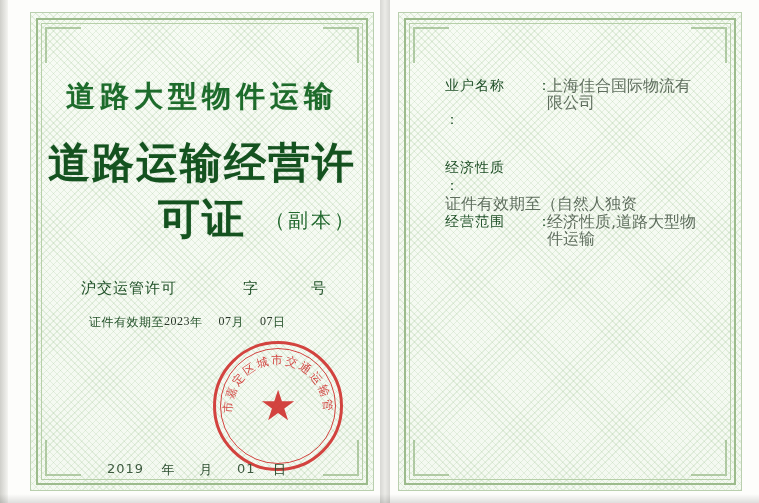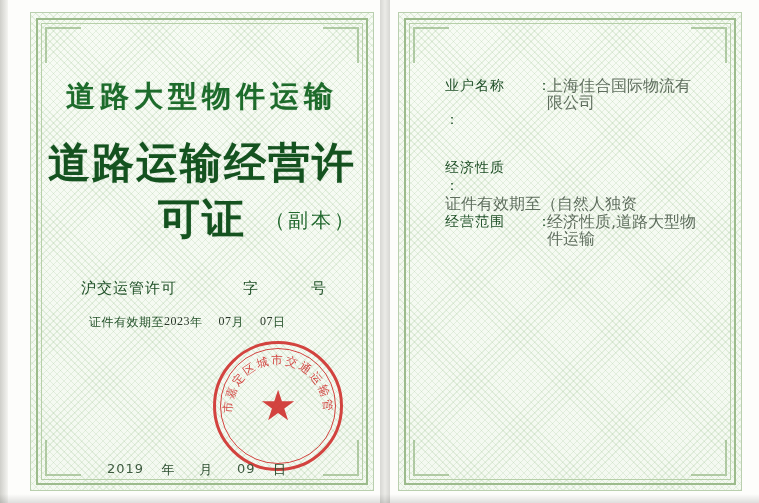--- a/index.html
+++ b/index.html
@@ -363,21 +363,21 @@
           </div>
         </div>
 
         <div class="issue-date">
           <span class="ghost">2019</span>
           <span class="sp-s"></span>
           <span>年</span>
           <span class="sp"></span>
           <span>月</span>
           <span class="sp"></span>
-          <span class="ghost">09</span>
+          <span class="ghost">01</span>
           <span class="sp-s"></span>
           <span>日</span>
         </div>
 
       </div>
     </div>
   </div>
 
   <div class="sheet sheet-right">
     <div class="card card-right">

